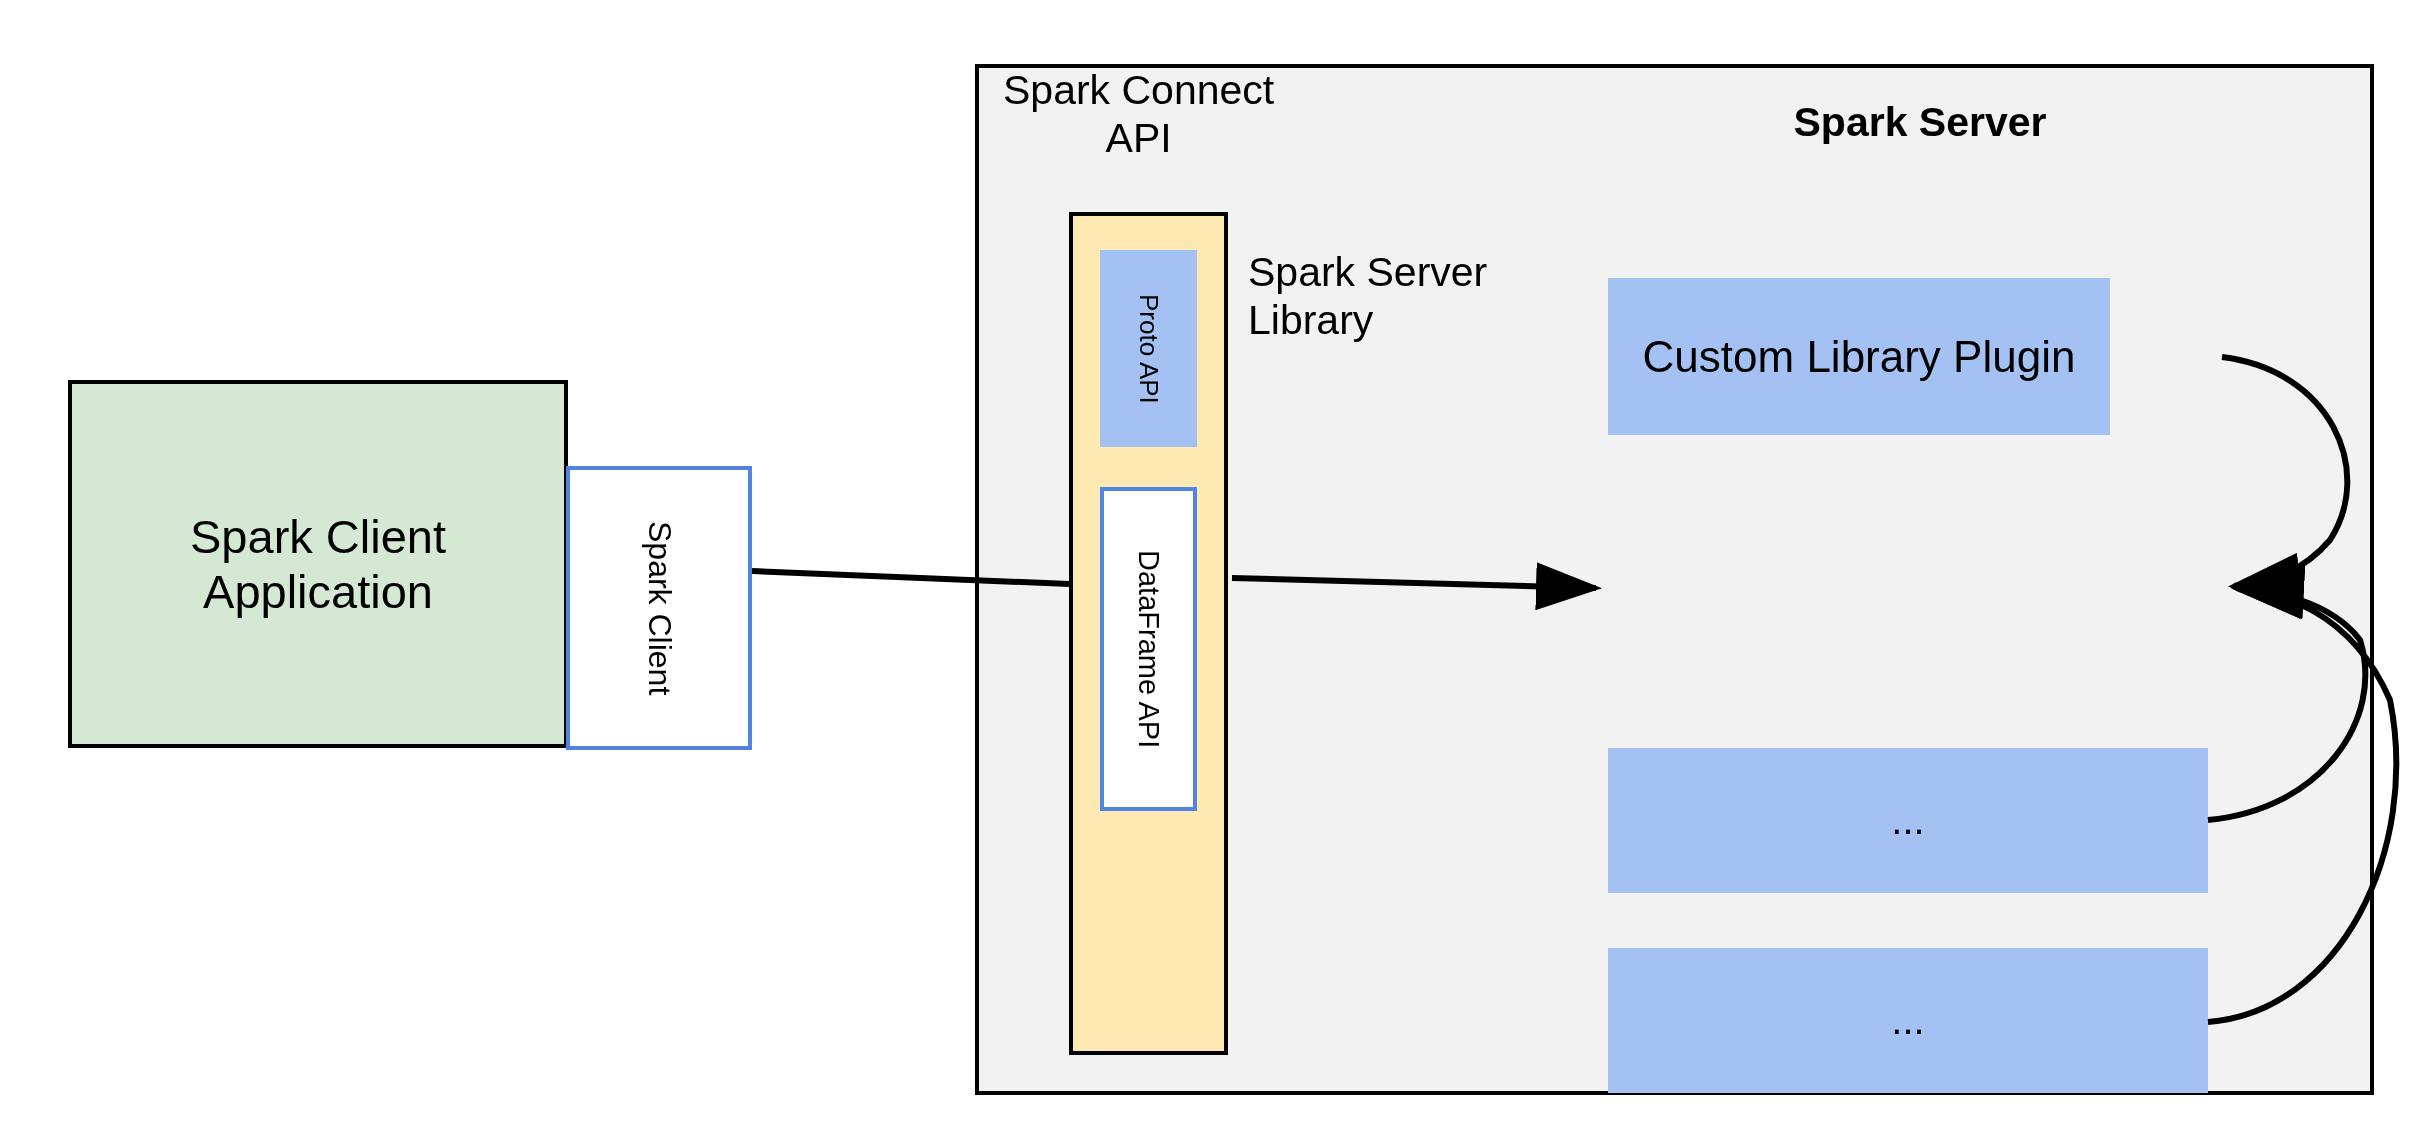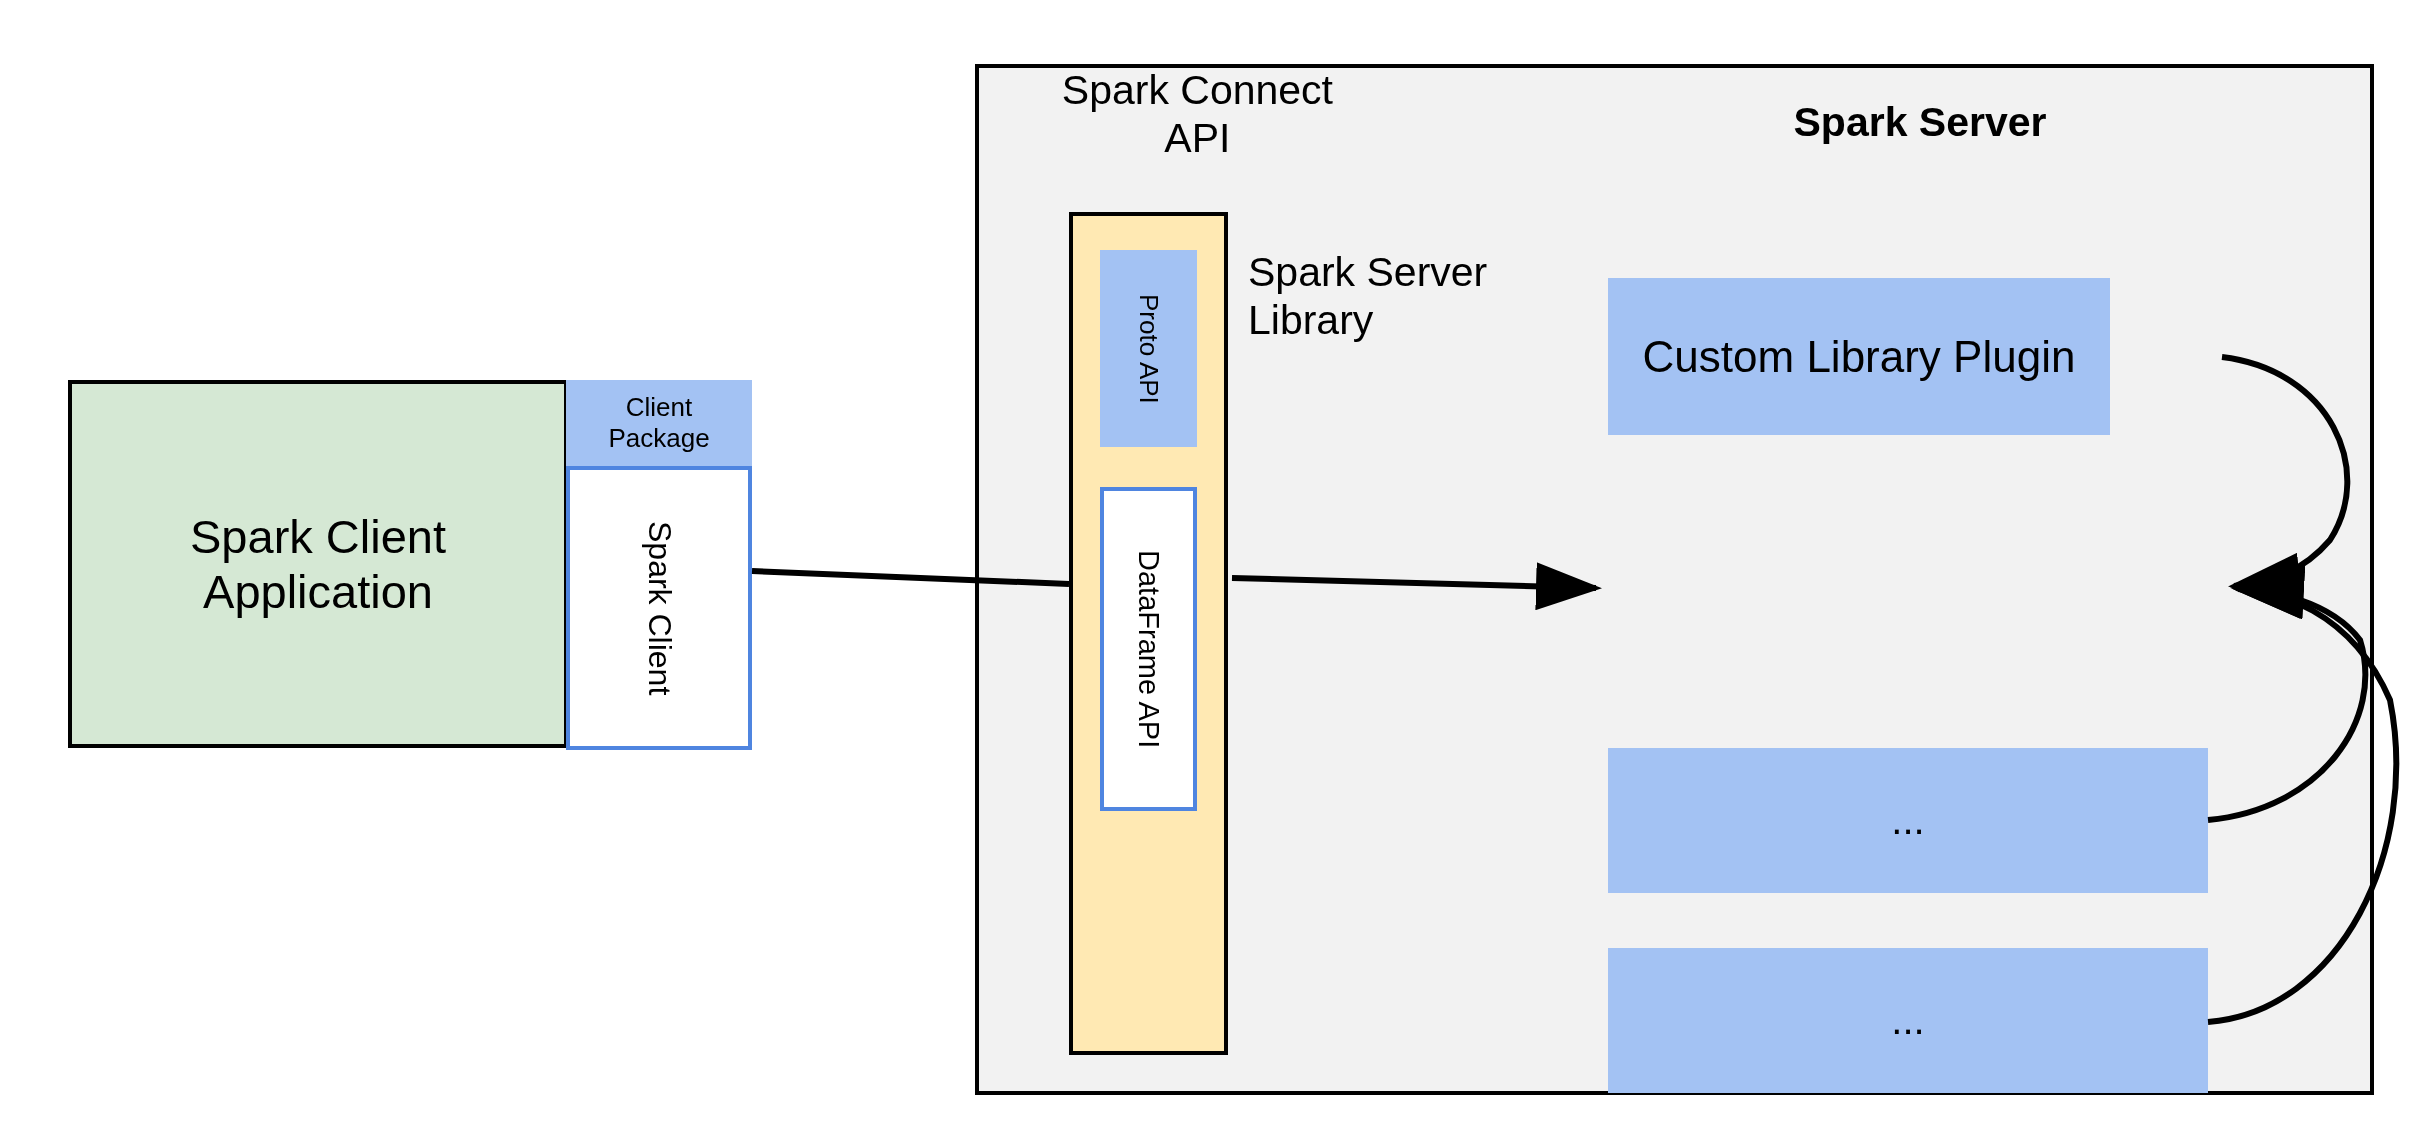--- a/index.html
+++ b/index.html
@@ -75,21 +75,21 @@
     white-space: nowrap;
   }
 
   
   #connect-api-title {
     left: 1003px; top: 66px;
     width: 330px; height: 110px;
     font-size: 41px;
     display: flex;
     align-items: flex-start;
-    justify-content: flex-end;
+    justify-content: flex-start;
     text-align: center;
   }
   #connect-api-title .lbl { white-space: pre-line; }
 
   
   #server-title {
     left: 1640px; top: 94px;
     width: 560px; height: 56px;
     font-size: 41px;
     font-weight: bold;
@@ -220,24 +220,20 @@
 
   <div class="box" id="ellipsis-box-2">
     <span class="lbl">...</span>
   </div>
 
   <div class="box" id="client-app">
     <span class="lbl">Spark Client
 Application</span>
   </div>
 
-  <div class="box" id="client-package">
-    <span class="lbl">Client
-Package</span>
-  </div>
 
   <div class="box" id="spark-client">
     <span class="vtext">Spark Client</span>
   </div>
 
   <svg id="arrow-layer" viewBox="0 0 2435 1135">
     <defs>
       <marker id="arrowhead" markerWidth="11" markerHeight="8" refX="10" refY="4" orient="auto" markerUnits="strokeWidth">
         <path d="M0,0 L11,4 L0,8 Z" fill="#000000"></path>
       </marker>

